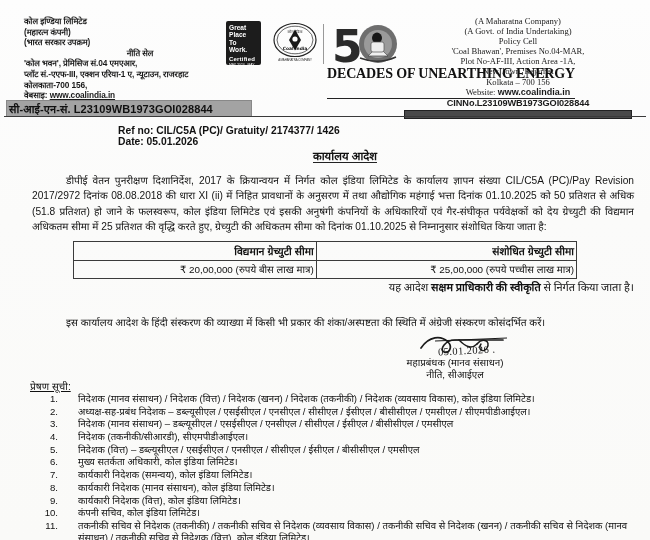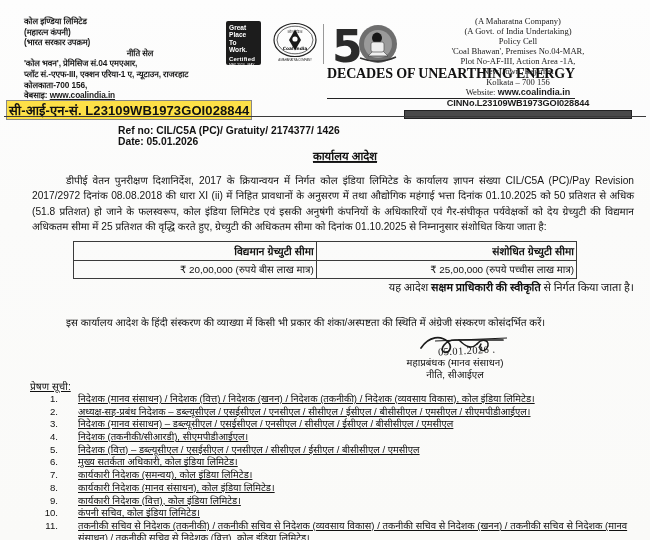--- a/index.html
+++ b/index.html
@@ -44,25 +44,25 @@
   }
   .hdr-left .l-center { text-align: center; }
   .hdr-left .l-web { }
   .hdr-left .l-web u { text-decoration: underline; }
   .hdr-cin {
     position: absolute;
     left: 6px;
     top: 100px;
     width: 246px;
     font-family: "Liberation Sans", "DejaVu Sans", sans-serif;
-    font-size: 13px;
+    font-size: 11px;
     font-weight: 700;
     letter-spacing: 0.1px;
     border: 1px solid #888;
-    background: #fde047;
+    background: #a3a3a3;
     padding: 0 2px;
     white-space: nowrap;
   }
 
   
   .logo-gptw {
     position: absolute;
     left: 226px; top: 21px;
     width: 35px; height: 44px;
     background: #1c1c1c;
@@ -173,21 +173,20 @@
   }
   .refline .date { margin-right: 2px; }
 
   .doc-title {
     text-align: center;
     font-family: "Liberation Sans", "DejaVu Sans", sans-serif;
     font-weight: 700;
     font-size: 11.4px;
     margin-top: 1px;
     margin-left: 40px;
-    text-decoration: underline;
   }
   .doc-title span {
     border-bottom: 1.2px solid #222;
     padding-bottom: 0px;
   }
 
   
   .para {
     margin: 10px 16px 0 32px;
     font-family: "Liberation Sans", "DejaVu Sans", sans-serif;
@@ -286,21 +285,20 @@
     font-size: 9.6px;
     line-height: 12.3px;
     list-style: none;
     counter-reset: d;
   }
   ol.dist li {
     counter-increment: d;
     position: relative;
     padding-left: 16px;
     margin: 0 0 0.4px 0;
-    text-decoration: underline;
   }
   ol.dist li::before {
     content: counter(d) ".";
     position: absolute;
     left: -24px;
     width: 20px;
     text-align: right;
     font-size: 9.6px;
   }
 </style>

